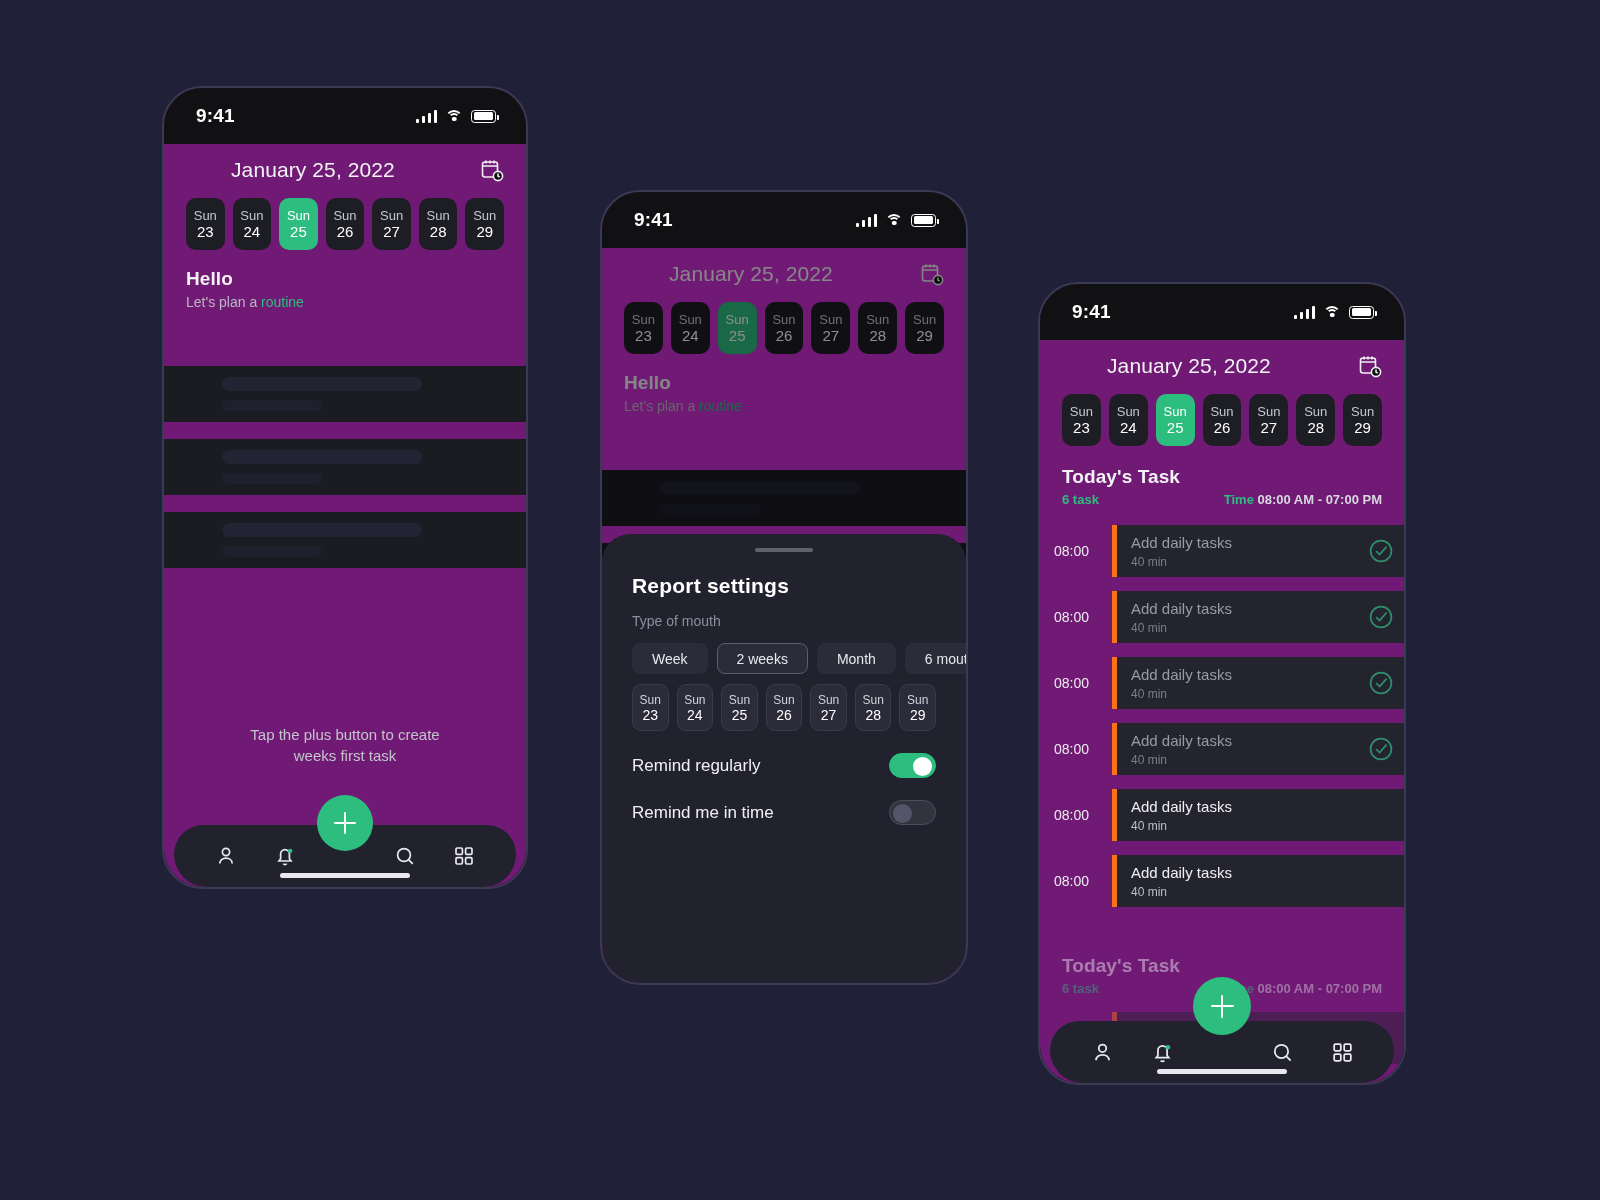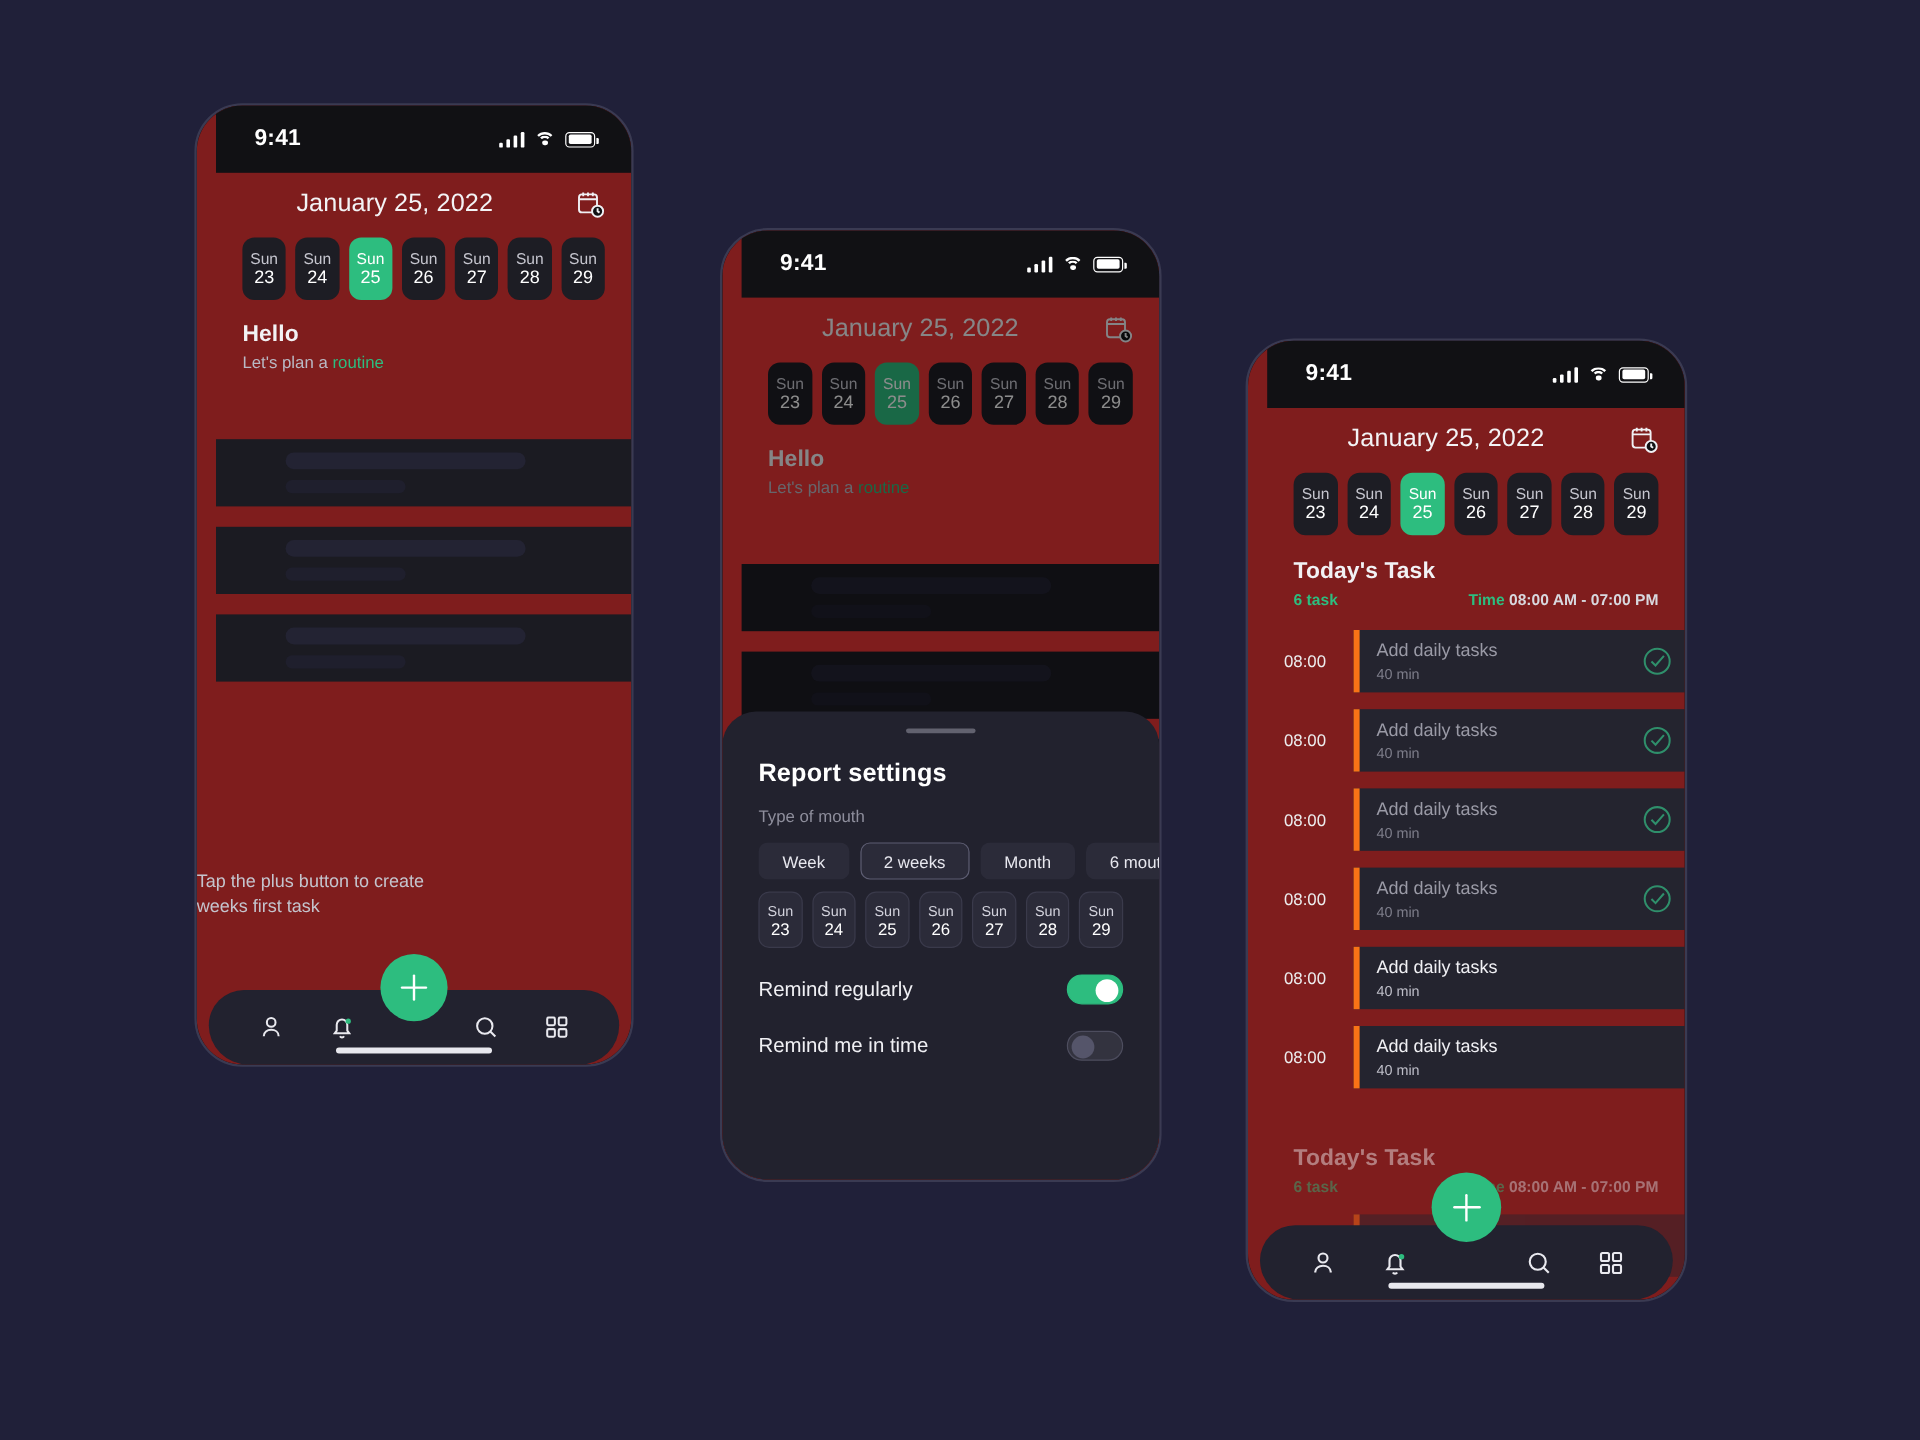--- a/index.html
+++ b/index.html
@@ -12,21 +12,21 @@
   .stage { position: relative; width: 1600px; height: 1200px; }
 
   
   .phone {
     position: absolute;
     background: #0d0d0f;
     border: 2px solid #3a3a52;
     border-radius: 40px;
     overflow: hidden;
   }
-  .screen { position: relative; width: 100%; height: 100%; overflow: hidden; background: #7f1d1d; padding-left: 16px; }
+  .screen { position: relative; width: 100%; height: 100%; overflow: hidden; background: #701a75; }
 
   
   .statusbar {
     height: 56px; display: flex; align-items: center;
     justify-content: space-between; padding: 0 30px 0 32px;
     background: #111114;
   }
   .sb-time { color: #ffffff; font-size: 19px; font-weight: bold; letter-spacing: .2px; }
   .sb-icons { display: flex; align-items: center; gap: 8px; }
   .bars { display: flex; align-items: flex-end; gap: 2.5px; height: 13px; }
@@ -66,21 +66,21 @@
   .greet p em { font-style:normal; color:#2dbd7f; }
 
   
   .skels { margin-top: 56px; display:flex; flex-direction:column; gap:17px; }
   .skel { height:56px; background:#1b1b22; display:flex; flex-direction:column;
           justify-content:center; padding-left:58px; gap:9px; }
   .skel .l1 { width:200px; height:14px; border-radius:7px; background:#232333; }
   .skel .l2 { width:100px; height:11px; border-radius:6px; background:#1f1f2d; }
 
   
-  .hint { position:absolute; left:0; right:0; bottom:120px; text-align:left;
+  .hint { position:absolute; left:0; right:0; bottom:120px; text-align:center;
           color:#c4c4cd; font-size:15px; line-height:1.45; }
 
   
   .tabbar { position:absolute; left:10px; right:10px; bottom:0; height:62px;
             background:#22222f; border-radius:34px 34px 38px 38px;
             display:flex; align-items:center; justify-content:space-around; padding:0 22px; }
   .tabbar .slot { width:44px; height:32px; display:flex; align-items:center; justify-content:center; }
   .tabico { stroke:#e9e9ef; fill:none; stroke-width:1.7; }
   .bell-dot { fill:#2dbd7f; stroke:none; }
   .fab { position:absolute; border-radius:50%; background:#2dbd7f;
@@ -91,21 +91,21 @@
 
   
   #phone1 { left:162px; top:86px; width:366px; height:803px; }
   #phone1 .fab { width:56px; height:56px; left:50%; transform:translateX(-50%); bottom:36px; }
   #phone1 .fab::before { width:22px; height:2.6px; }
   #phone1 .fab::after  { width:2.6px; height:22px; }
 
   
   #phone2 { left:600px; top:190px; width:368px; height:795px; }
   #phone2 .dim { filter: brightness(.55); }
-  .sheet { position:absolute; left:0; right:0; bottom:0; height:390px;
+  .sheet { position:absolute; left:0; right:0; bottom:0; height:449px;
            background:#22222e; border-radius:28px 28px 38px 38px; padding: 0 30px; }
   .grabber { width:58px; height:4px; border-radius:3px; background:#62626f;
              margin: 14px auto 0 auto; }
   .sheet h3 { color:#ffffff; font-size:21px; font-weight:bold; margin-top:22px; letter-spacing:.2px; }
   .sheet .sub { color:#8e8e9c; font-size:14px; margin-top:15px; }
   .periods { display:flex; gap:9px; margin-top:14px; }
   .pill { height:31px; padding:0 19px; border-radius:8px; background:#2b2b39;
           display:flex; align-items:center; justify-content:center; color:#e8e8ef;
           font-size:14px; white-space:nowrap; border:1px solid transparent; }
   .pill.active { background:#2b2b39; border:1px solid #5d5d72; }

